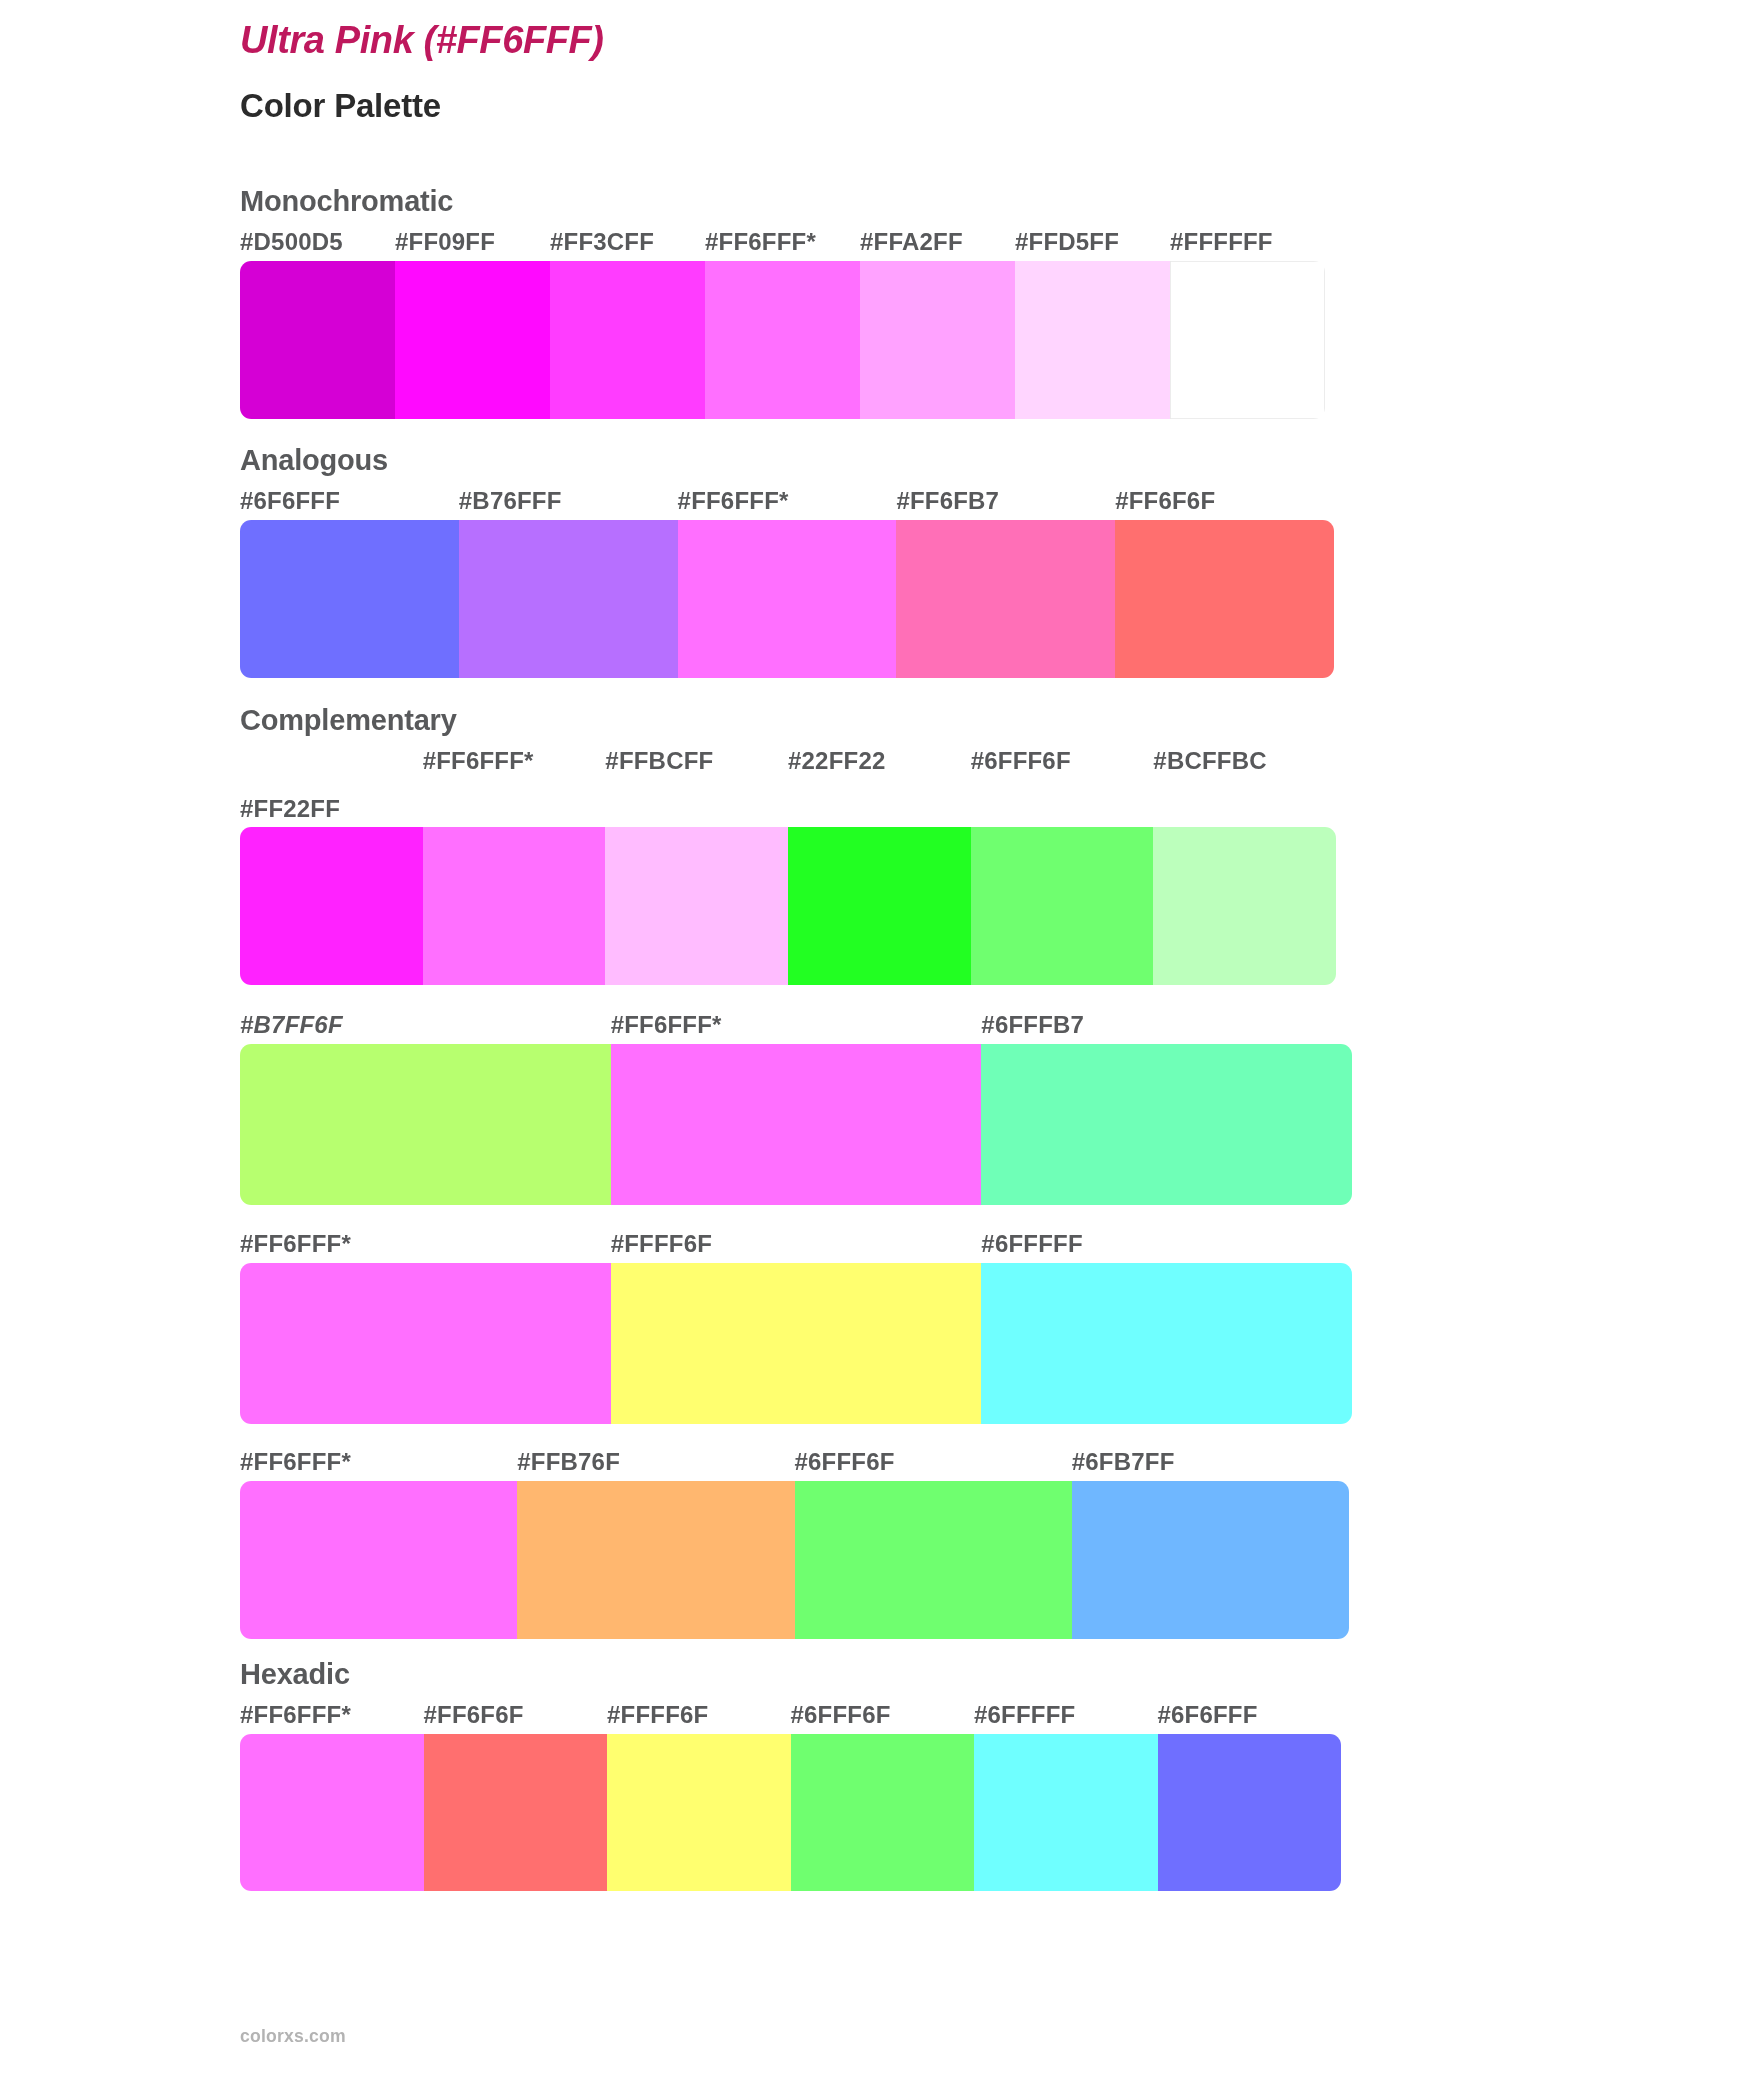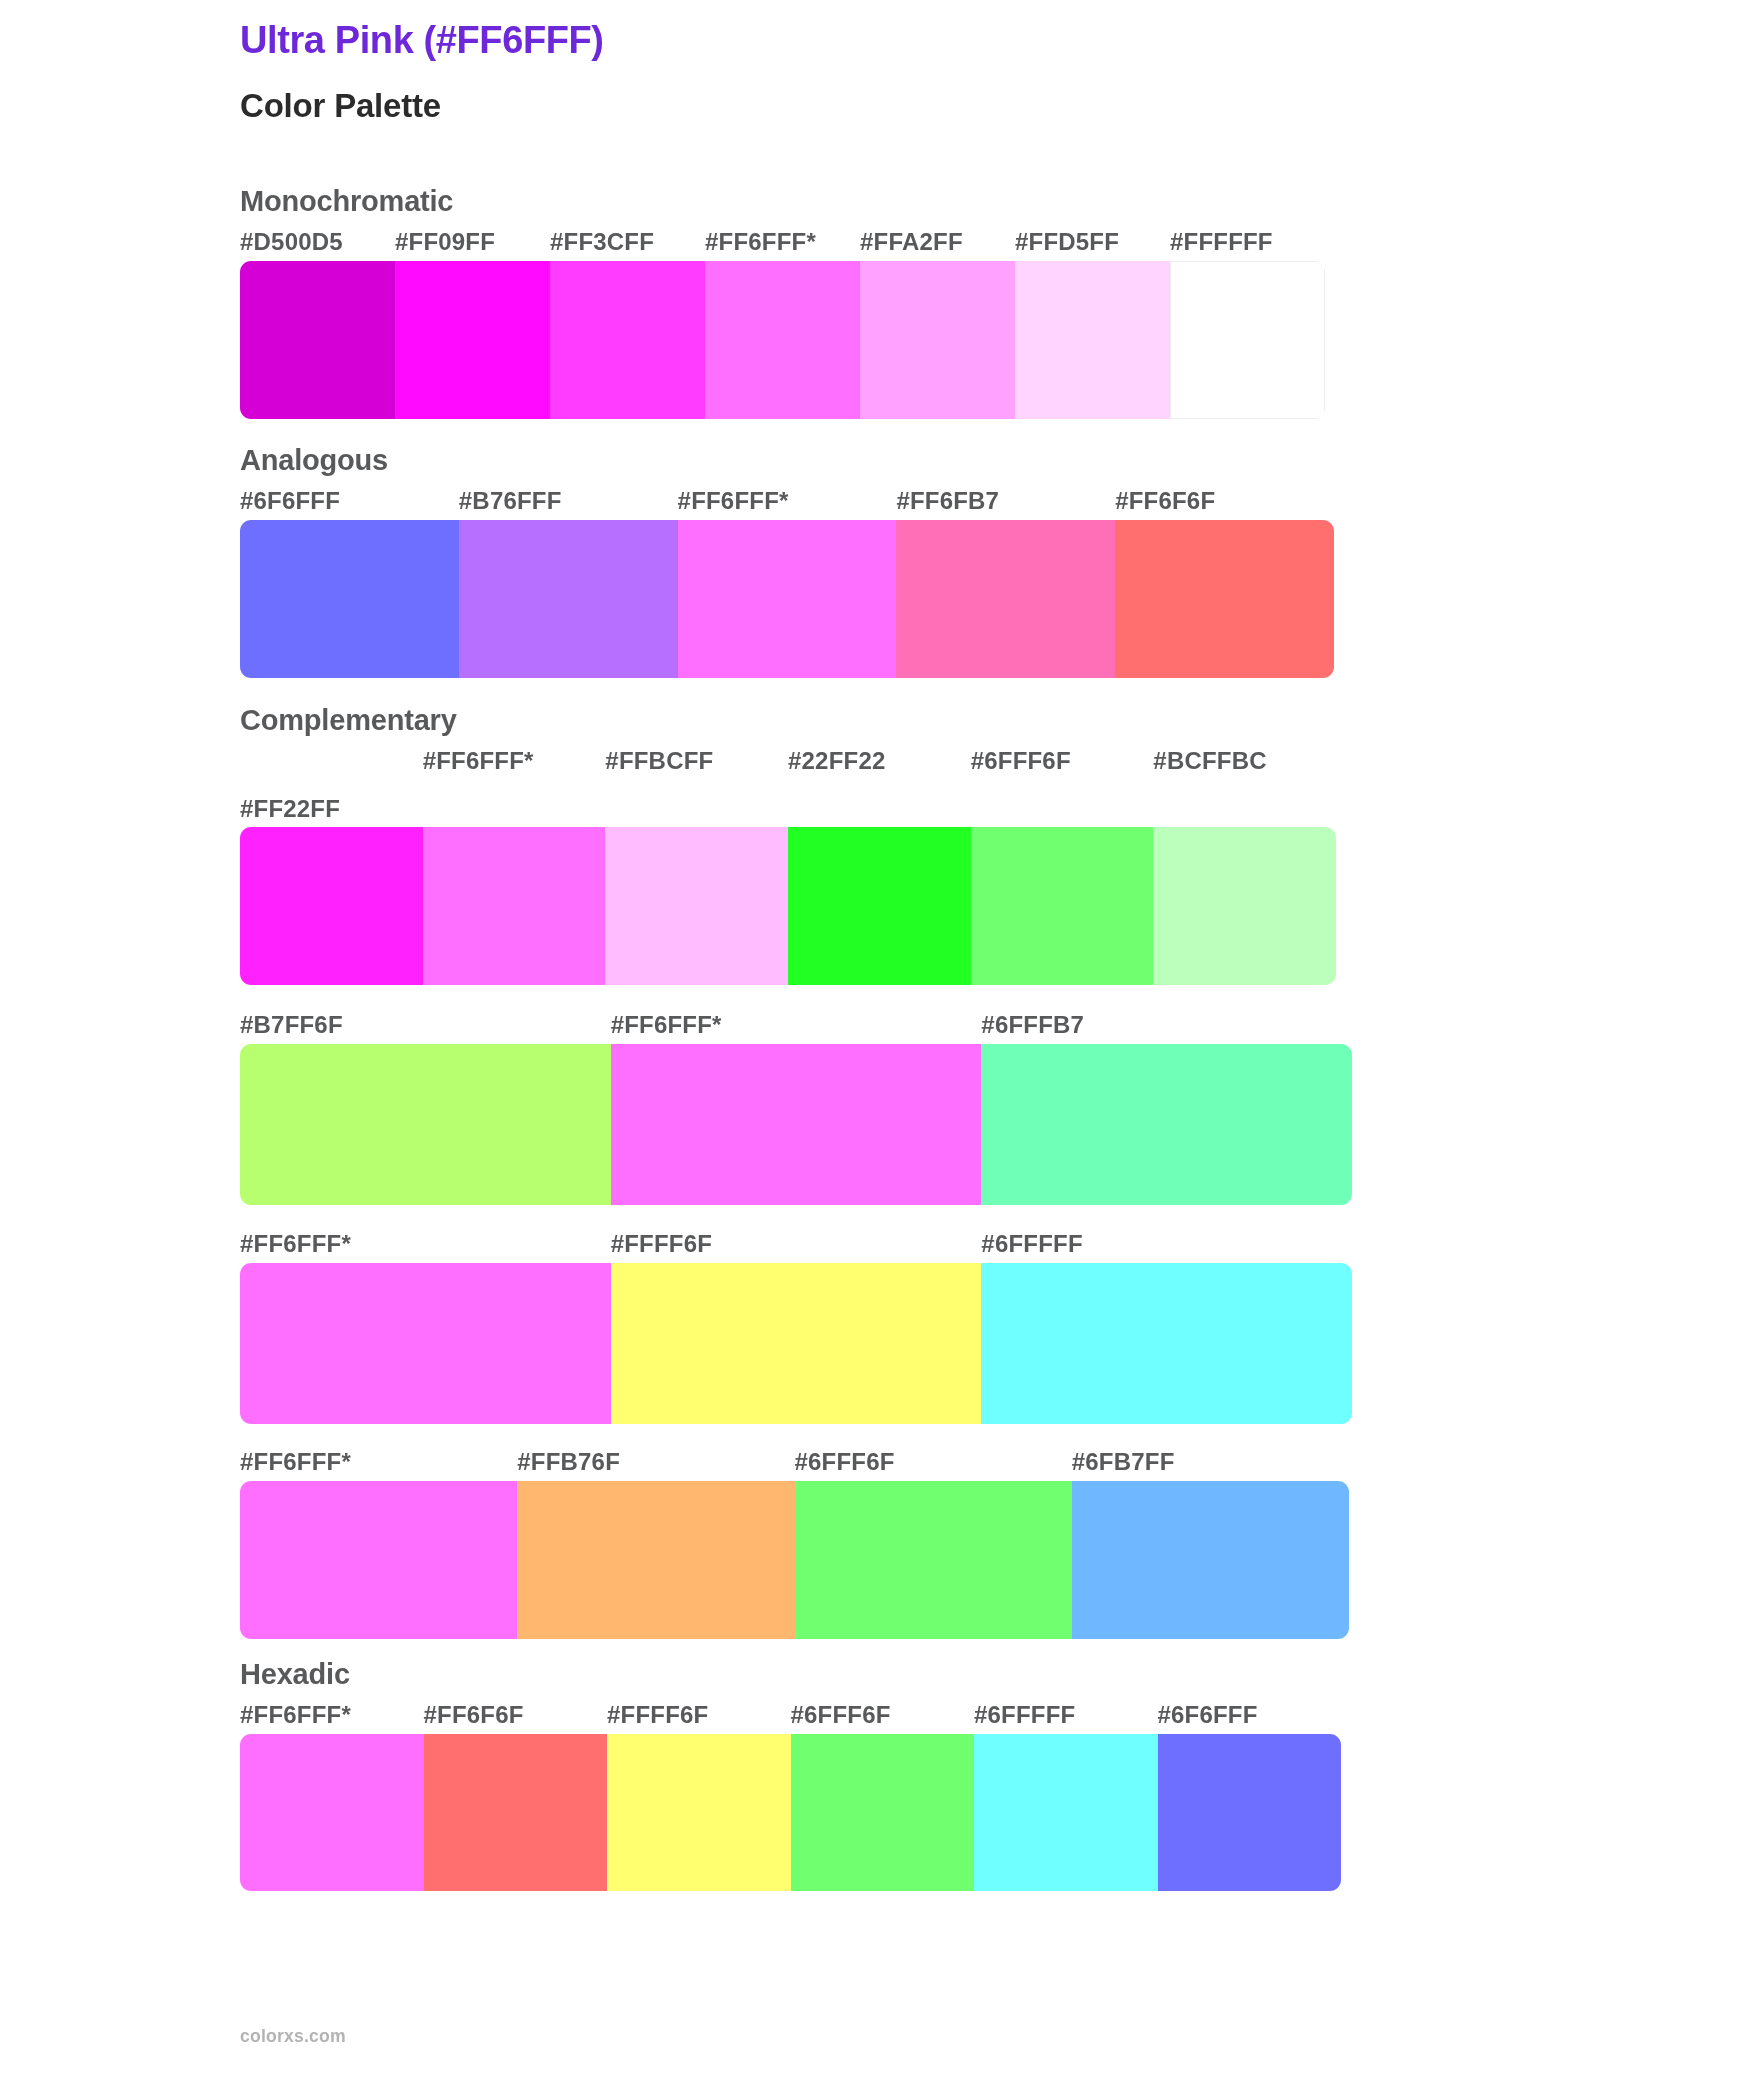--- a/index.html
+++ b/index.html
@@ -25,25 +25,26 @@
   
   .header {
     position: absolute;
     left: 240px;
     top: 17.6px;
     width: 1278px;
   }
   .page-title {
     font-size: 38px;
     font-weight: 700;
-    color: #6d28d9;
+    color: #be185d;
     letter-spacing: -0.4px;
     line-height: 1.18;
     margin: 0;
     white-space: nowrap;
+    font-style: italic;
   }
   .page-subtitle {
     font-size: 33px;
     font-weight: 700;
     color: #2b2b2b;
     letter-spacing: -0.2px;
     line-height: 1.2;
     margin: 24px 0 0 0;
     white-space: nowrap;
   }
@@ -190,21 +191,21 @@
           <div class="swatch" title="#FF22FF" style="background: rgb(255, 34, 255);"></div>
           <div class="swatch" title="#FF6FFF*" style="background: rgb(255, 111, 255);"></div>
           <div class="swatch" title="#FFBCFF" style="background: rgb(255, 188, 255);"></div>
           <div class="swatch" title="#22FF22" style="background: rgb(34, 255, 34);"></div>
           <div class="swatch" title="#6FFF6F" style="background: rgb(111, 255, 111);"></div>
           <div class="swatch" title="#BCFFBC" style="background: rgb(188, 255, 188);"></div>
         </div>
       </div>
       <div class="section section--split">
         <div class="swatch-labels">
-          <div class="swatch-label" style="flex: 1 1 0px;">#B7FF6F</div>
+          <div class="swatch-label" style="flex: 1 1 0px; font-style: italic;">#B7FF6F</div>
           <div class="swatch-label" style="flex: 1 1 0px;">#FF6FFF*</div>
           <div class="swatch-label" style="flex: 1 1 0px;">#6FFFB7</div>
         </div>
         <div class="swatch-bar">
           <div class="swatch" title="#B7FF6F" style="background: rgb(183, 255, 111);"></div>
           <div class="swatch" title="#FF6FFF*" style="background: rgb(255, 111, 255);"></div>
           <div class="swatch" title="#6FFFB7" style="background: rgb(111, 255, 183);"></div>
         </div>
       </div>
       <div class="section section--triadic">

